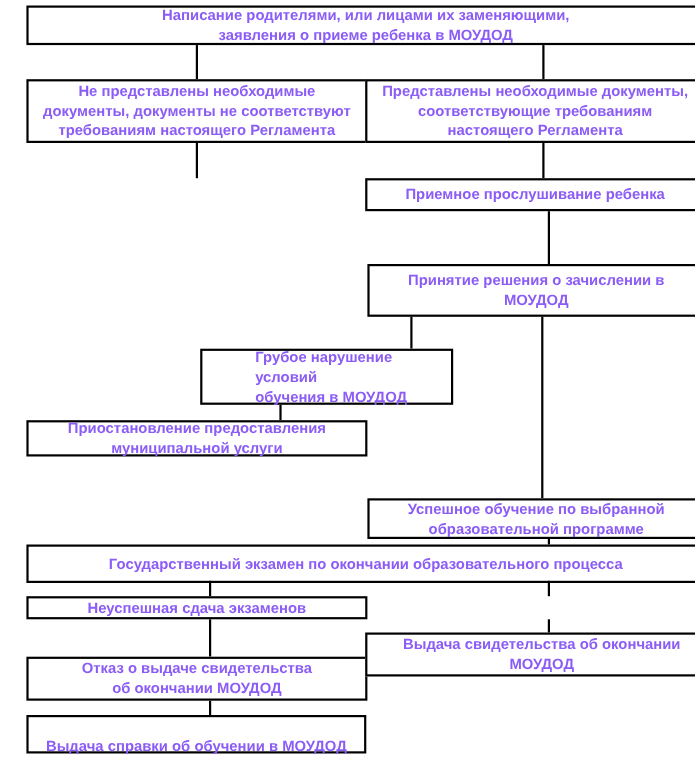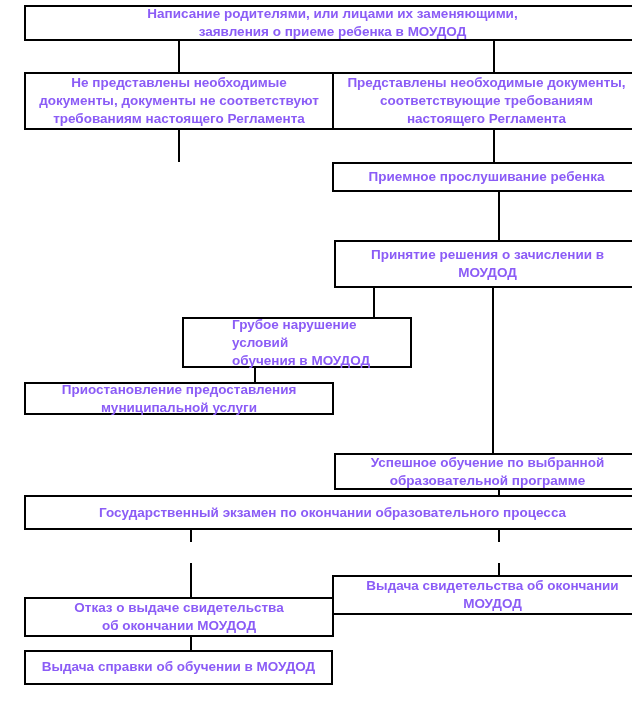--- a/index.html
+++ b/index.html
@@ -32,21 +32,21 @@
     white-space: pre-line;
     padding: 0 4px;
   }
   .node.align-left {
     justify-content: flex-start;
     text-align: left;
     padding-left: 7px;
   }
   .node.align-top {
     align-items: flex-start;
-    padding-top: 6px;
+    padding-top: 18px;
   }
   .vline {
     position: absolute;
     width: 2px;
     background: #000000;
   }
 </style>
 </head>
 <body>
 
@@ -89,20 +89,21 @@
   <div class="node" style="left:318px; top:453px; width:307px; height:37px;">Успешное обучение по выбранной
 образовательной программе</div>
 
   <div class="vline" style="left:482px; top:490px; height:17px;"></div>
 
   <div class="node" style="left:8px; top:495px; width:617px; height:35px;">Государственный экзамен по окончании образовательного процесса</div>
 
   <div class="vline" style="left:174px; top:528px; height:14px;"></div>
   <div class="vline" style="left:482px; top:528px; height:14px;"></div>
 
+  <div class="node" style="left:8px; top:542px; width:310px; height:21px;">Неуспешная сдача экзаменов</div>
 
   <div class="vline" style="left:174px; top:563px; height:34px;"></div>
   <div class="vline" style="left:482px; top:563px; height:34px;"></div>
 
   <div class="node" style="left:8px; top:597px; width:310px; height:40px;">Отказ о выдаче свидетельства
 об окончании МОУДОД</div>
   <div class="node" style="left:316px; top:575px; width:309px; height:40px;padding-left:16px;">Выдача свидетельства об окончании
 МОУДОД</div>
 
   <div class="vline" style="left:174px; top:637px; height:13px;"></div>

